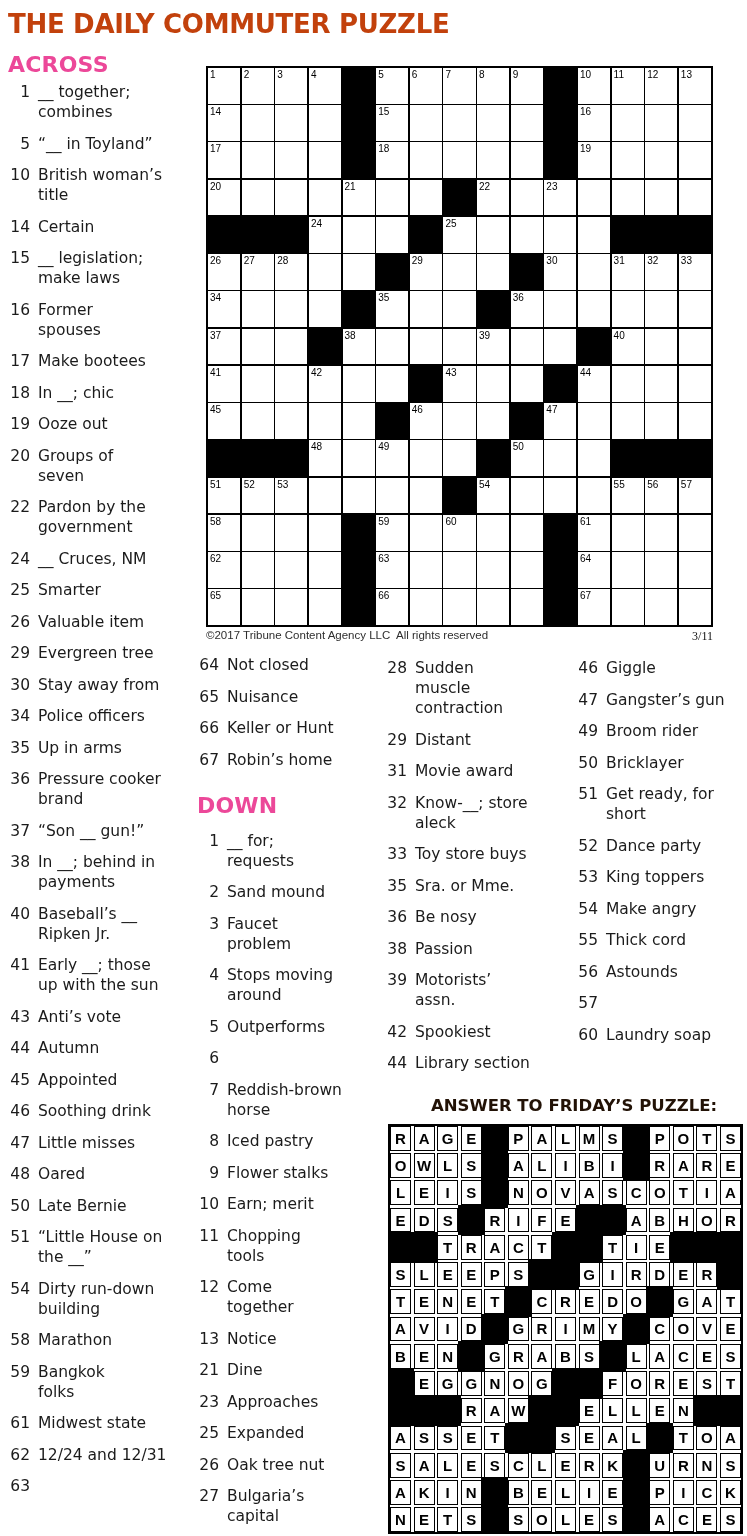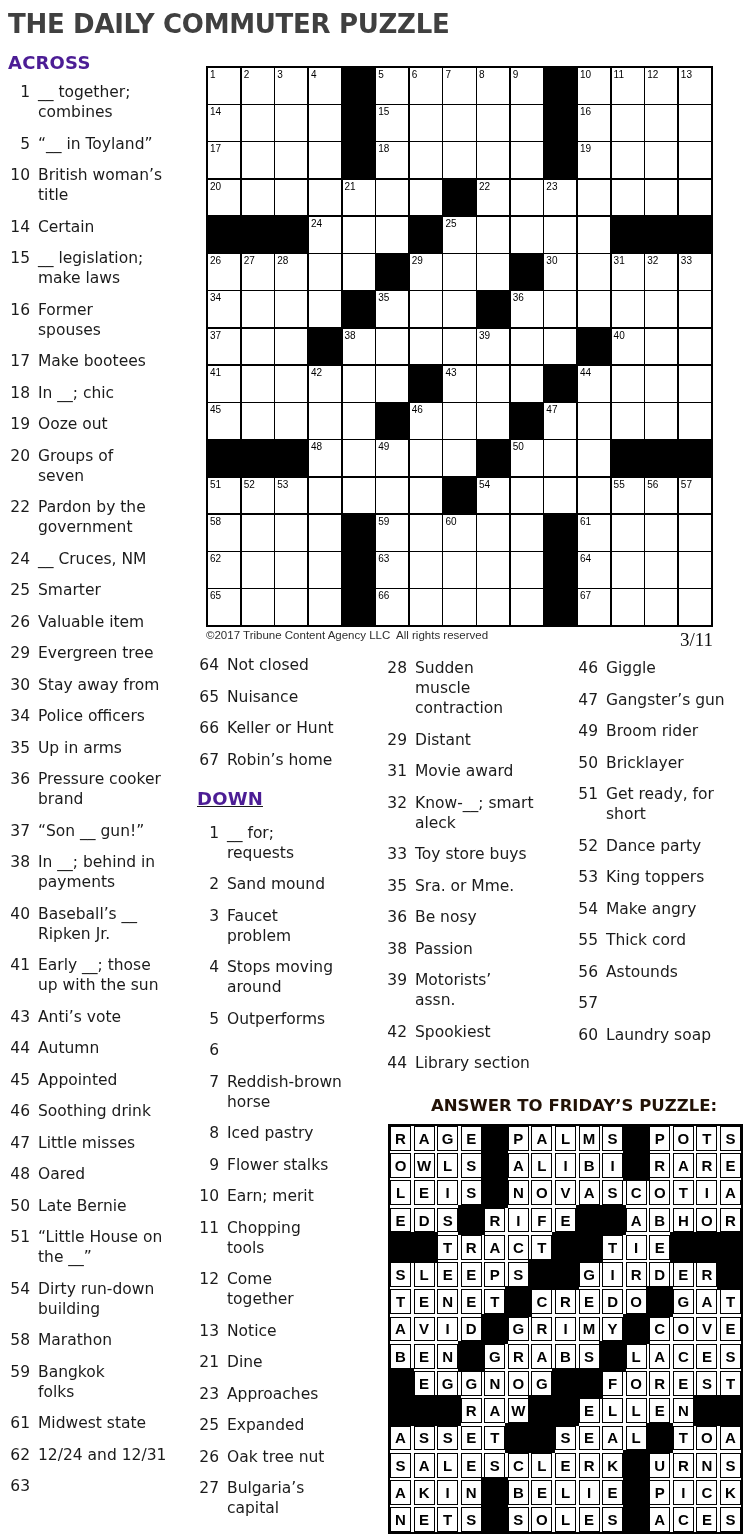--- a/index.html
+++ b/index.html
@@ -2,50 +2,50 @@
 <html><head>
 <meta charset="utf-8">
 <style>
   * { margin:0; padding:0; box-sizing:border-box; }
   html,body { background:#fff; }
   body { width:747px; height:1536px; position:relative; overflow:hidden;
          font-family:"DejaVu Sans", sans-serif; color:#1b1b1b; }
   .page { position:absolute; inset:0; }
 
   .title { position:absolute; left:8px; top:9px; font-size:26px; font-weight:bold;
-           letter-spacing:-0.3px; color:#404040; white-space:nowrap;text-align:right; }
-
-  .list-header { font-size:18px; font-weight:bold; color:#4c1d95; letter-spacing:0.2px; }
+           letter-spacing:-0.3px; color:#c2410c; white-space:nowrap;text-align:right; }
+
+  .list-header { font-size:22px; font-weight:bold; color:#ec4899; letter-spacing:0.2px; }
   .across-header { position:absolute; left:8px; top:52px; }
 
   .clue-col { position:absolute; font-size:15.5px; line-height:20px; }
   .col1 { left:8px;   top:82px;  width:190px; }
   .col2 { left:197px; top:655px; width:182px; }
   .col3 { left:385px; top:658px; width:170px; }
   .col4 { left:576px; top:658px; width:171px; }
   .clue { display:grid; grid-template-columns:22px 1fr; column-gap:8px; margin-bottom:11.5px; }
   .cnum { text-align:right; }
   .ctext { white-space:pre-line; }
-  .down-header-wrap { margin-top:19px; margin-bottom:13px;text-decoration:underline; }
+  .down-header-wrap { margin-top:26px; margin-bottom:13px; }
 
   
   .main-grid { position:absolute; left:206px; top:66px; width:507px; height:561px;
                background:#000; border:2px solid #000; display:grid;
                grid-template-columns:repeat(15,1fr); grid-template-rows:repeat(15,1fr);
                gap:1.5px; }
   .mcell { background:#fff; position:relative; }
   .mcell.black { background:#000; }
   .mnum { position:absolute; top:1px; left:2px; font-size:10px; line-height:11px;
           font-family:"Liberation Sans", sans-serif; color:#000; }
 
   .copy-row { position:absolute; left:206px; top:629px; width:507px; display:flex;
               justify-content:space-between; align-items:flex-start; }
   .copy-text { font-size:11.5px; color:#2e2e2e; white-space:pre;
                font-family:"Liberation Sans", sans-serif; }
-  .date-text { font-size:19px; font-family:"Liberation Serif", serif; color:#101010; }
+  .date-text { font-size:12px; font-family:"Liberation Serif", serif; color:#101010; }
 
   
   .answer-title { position:absolute; left:393px; top:1096px; width:362px; text-align:center;
                   font-size:16.5px; font-weight:bold; color:#221206; }
   .answer-grid { position:absolute; left:388px; top:1124px; width:355px; height:410px;
                  background:#fff; border:2px solid #000; display:grid;
                  grid-template-columns:repeat(15,1fr); grid-template-rows:repeat(15,1fr);
                  gap:2.5px; overflow:hidden; }
   .acell { background:#fff; border:1px solid #000; display:flex; align-items:center;
            justify-content:center; font-family:"Liberation Sans", sans-serif;
@@ -705,21 +705,21 @@
       <div class="clue">
         <span class="cnum">29</span>
         <span class="ctext">Distant</span>
       </div>
       <div class="clue">
         <span class="cnum">31</span>
         <span class="ctext">Movie award</span>
       </div>
       <div class="clue">
         <span class="cnum">32</span>
-        <span class="ctext">Know-__; smart
+        <span class="ctext">Know-__; store
 aleck</span>
       </div>
       <div class="clue">
         <span class="cnum">33</span>
         <span class="ctext">Toy store buys</span>
       </div>
       <div class="clue">
         <span class="cnum">35</span>
         <span class="ctext">Sra. or Mme.</span>
       </div>

